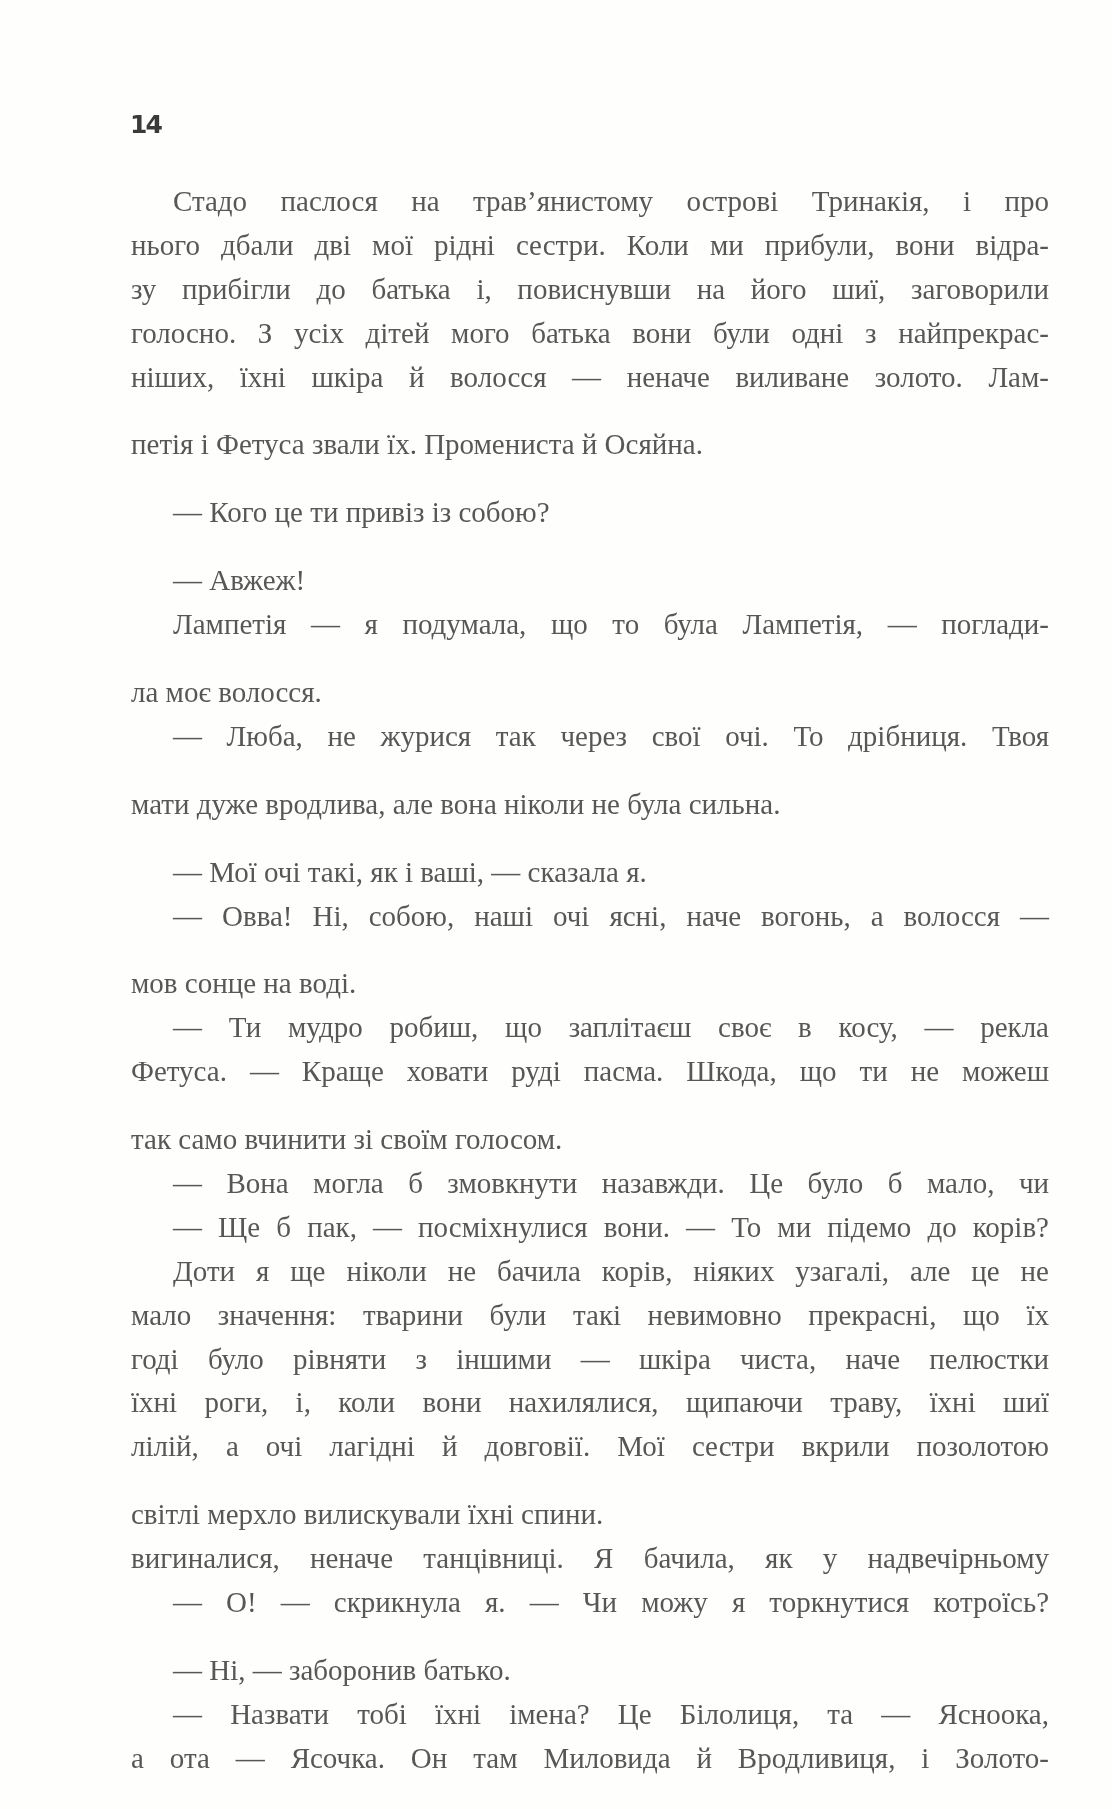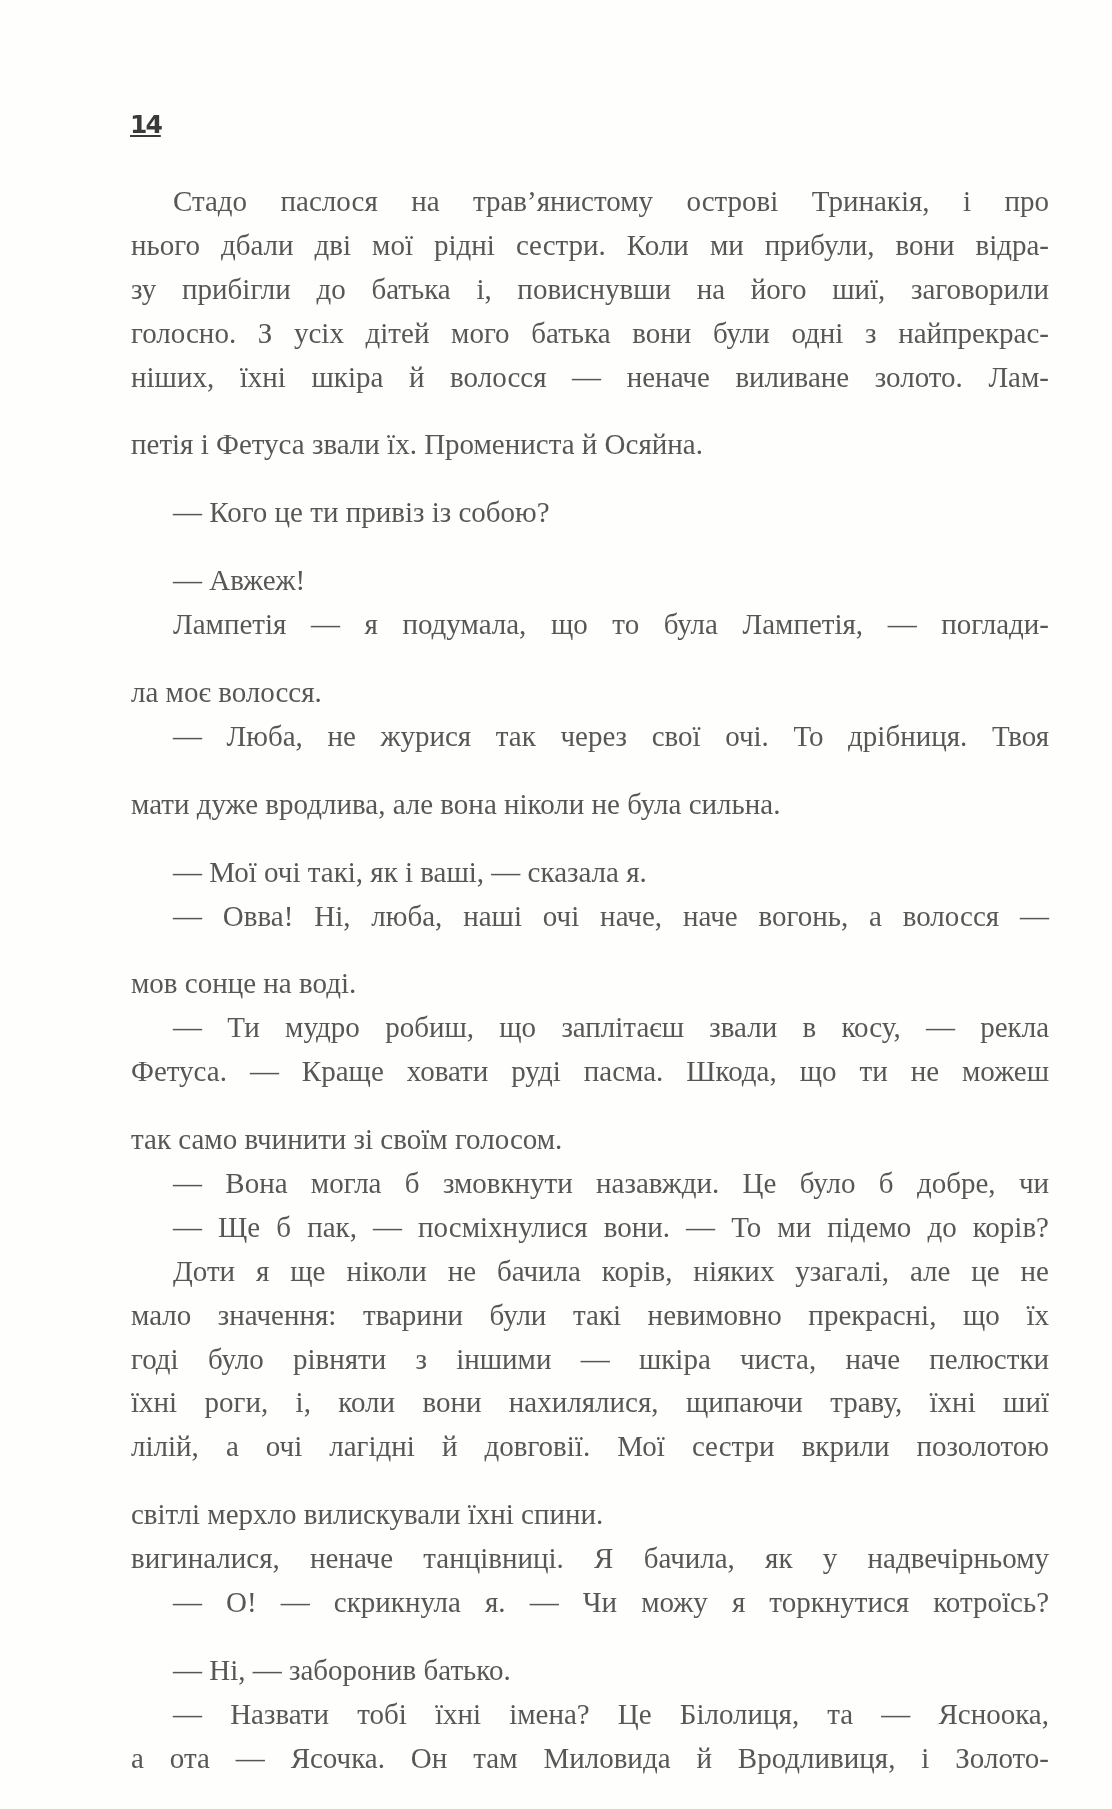--- a/index.html
+++ b/index.html
@@ -17,21 +17,20 @@
   .page-number {
     position: absolute;
     left: 130px;
     top: 112px;
     font-family: "DejaVu Sans", sans-serif;
     font-size: 25px;
     font-weight: bold;
     color: #3a3a3a;
     letter-spacing: -2px;
     line-height: 1;
-    text-decoration: underline;
   }
   .text-block {
     position: absolute;
     left: 131px;
     top: 180px;
     width: 918px;
     font-family: "Liberation Serif", serif;
     font-size: 29px;
     line-height: 43.9px;
     color: #575757;
@@ -64,26 +63,26 @@
   <div class="line">голосно. З усіх дітей мого батька вони були одні з найпрекрас-</div>
   <div class="line">ніших, їхні шкіра й волосся — неначе виливане золото. Лам-</div>
   <div class="line last">петія і Фетуса звали їх. Промениста й Осяйна.</div>
   <div class="line indent last">— Кого це ти привіз із собою?</div>
   <div class="line indent last">— Авжеж!</div>
   <div class="line indent">Лампетія — я подумала, що то була Лампетія, — поглади-</div>
   <div class="line last">ла моє волосся.</div>
   <div class="line indent">— Люба, не журися так через свої очі. То дрібниця. Твоя</div>
   <div class="line last">мати дуже вродлива, але вона ніколи не була сильна.</div>
   <div class="line indent last">— Мої очі такі, як і ваші, — сказала я.</div>
-  <div class="line indent">— Овва! Ні, люба, наші очі наче, наче вогонь, а волосся —</div>
+  <div class="line indent">— Овва! Ні, собою, наші очі ясні, наче вогонь, а волосся —</div>
   <div class="line last">мов сонце на воді.</div>
-  <div class="line indent">— Ти мудро робиш, що заплітаєш звали в косу, — рекла</div>
+  <div class="line indent">— Ти мудро робиш, що заплітаєш своє в косу, — рекла</div>
   <div class="line">Фетуса. — Краще ховати руді пасма. Шкода, що ти не можеш</div>
   <div class="line last">так само вчинити зі своїм голосом.</div>
-  <div class="line indent">— Вона могла б змовкнути назавжди. Це було б добре, чи</div>
+  <div class="line indent">— Вона могла б змовкнути назавжди. Це було б мало, чи</div>
   <div class="line indent">— Ще б пак, — посміхнулися вони. — То ми підемо до корів?</div>
   <div class="line indent">Доти я ще ніколи не бачила корів, ніяких узагалі, але це не</div>
   <div class="line">мало значення: тварини були такі невимовно прекрасні, що їх</div>
   <div class="line">годі було рівняти з іншими  — шкіра чиста, наче пелюстки</div>
   <div class="line">їхні роги, і, коли вони нахилялися, щипаючи траву, їхні шиї</div>
   <div class="line">лілій, а очі лагідні й довговії. Мої сестри вкрили позолотою</div>
   <div class="line last">світлі мерхло вилискували їхні спини.</div>
   <div class="line">вигиналися, неначе танцівниці. Я бачила, як у надвечірньому</div>
   <div class="line indent">— О! — скрикнула я. — Чи можу я торкнутися котроїсь?</div>
   <div class="line indent last">— Ні, — заборонив батько.</div>

